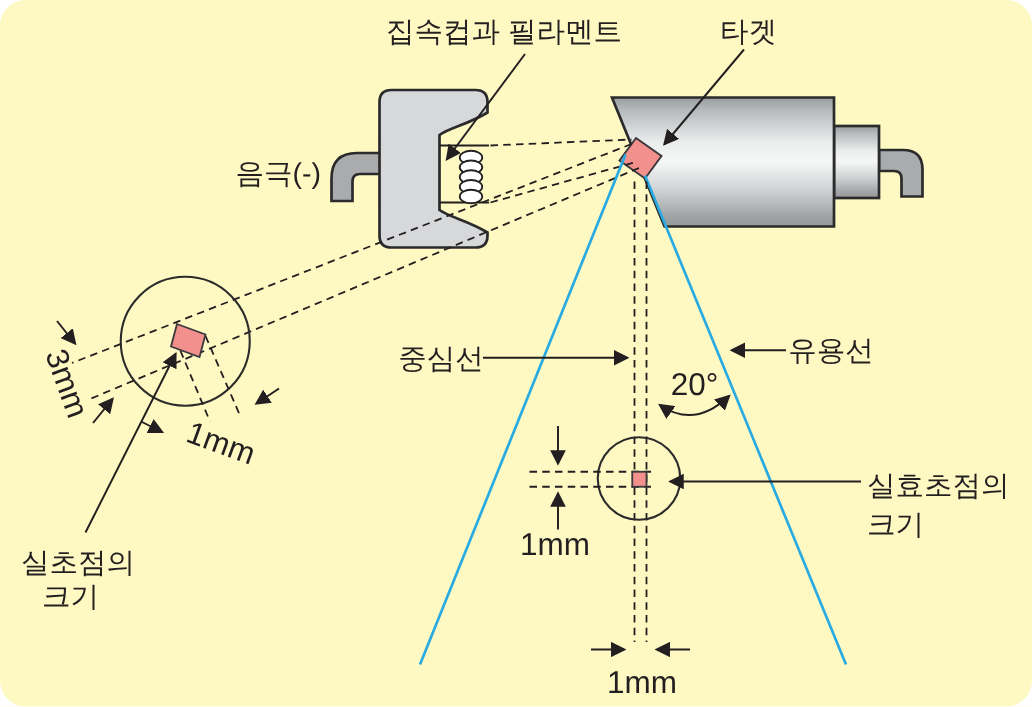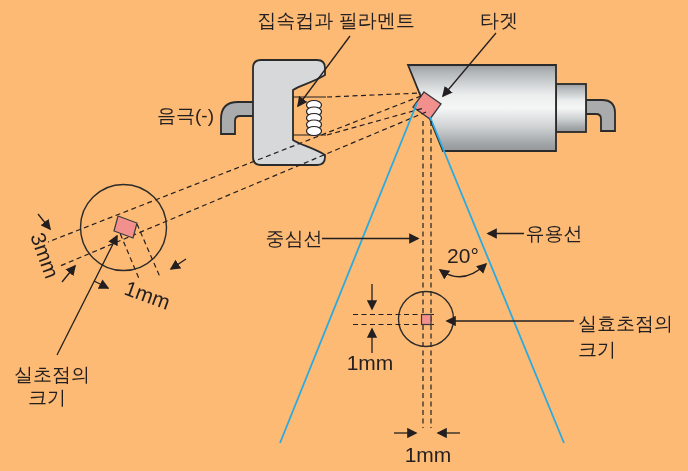--- a/index.html
+++ b/index.html
@@ -1,17 +1,17 @@
 <!DOCTYPE html>
 <html><head>
 <meta charset="utf-8">
 <style>
   html,body{margin:0;padding:0;background:#ffffff;}
-  #stage{position:relative;width:688px;height:471px;background:#fdba74;overflow:hidden;
-         font-family:"Liberation Sans", sans-serif;}
+  #stage{position:relative;width:688px;height:471px;background:#fef9c3;overflow:hidden;
+         font-family:"Liberation Sans", sans-serif;border-radius:17px;}
   svg{display:block}
   text{font-family:"Liberation Sans","DejaVu Sans",sans-serif;fill:#231f20;}
   .klabel{font-size:19px;}
   .dim{font-size:21px;}
   .outline{stroke:#2b2b2b;stroke-width:1.8;}
   .thin{stroke:#231f20;stroke-width:1.2;fill:none;}
   .dashed{stroke:#231f20;stroke-width:1.2;fill:none;stroke-dasharray:5 3.5;}
   .leader{stroke:#231f20;stroke-width:1.3;fill:none;}
 </style>
 </head>

